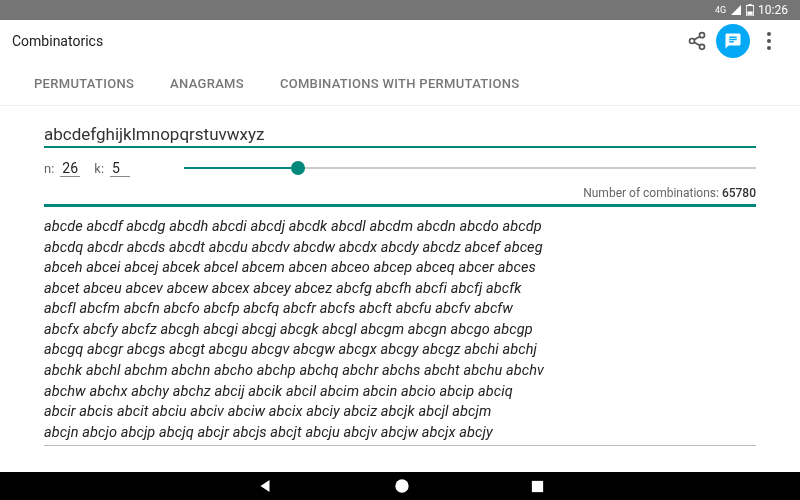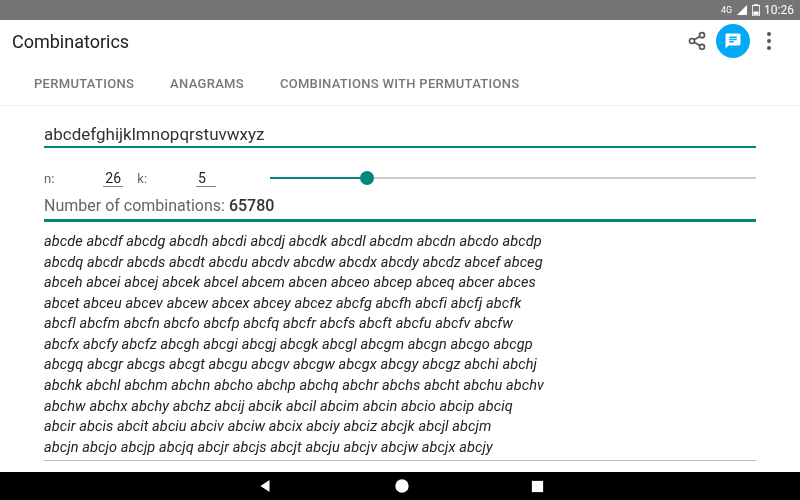--- a/index.html
+++ b/index.html
@@ -1,50 +1,50 @@
 <!DOCTYPE html>
 <html><head>
 <meta charset="utf-8">
 <style>
   * { box-sizing: border-box; margin: 0; padding: 0; }
   body { font-family: Roboto, "Helvetica Neue", Arial, sans-serif; width: 800px; height: 500px; background: #777; overflow: hidden; }
   
-  .statusbar { height: 20px; background: #757575; color: #fff; display: flex; justify-content: flex-end; align-items: center; padding: 0 6px; font-size: 12px; gap: 4px; }
+  .statusbar { height: 20px; background: #757575; color: #fff; display: flex; justify-content: flex-end; align-items: center; padding: 0 12px; font-size: 12px; gap: 4px; }
   .statusbar .sig { font-size: 9px; }
   
   .main { background: #fff; height: 452px; overflow: hidden; }
   
   .appbar { height: 42px; display: flex; align-items: center; padding: 0 12px; }
-  .appbar .title { font-size: 18px; color: #212121; flex: 1; }
+  .appbar .title { font-size: 14px; color: #212121; flex: 1; }
   .appbar .action { width: 38px; height: 38px; display: flex; align-items: center; justify-content: center; cursor: pointer; }
   .appbar .action.circle { width: 34px; height: 34px; border-radius: 50%; background: #03A9F4; }
   .appbar .action svg { stroke: #555; }
   .appbar .action.circle svg { stroke: #fff; fill: #fff; }
   .dots { display: flex; flex-direction: column; gap: 3px; }
   .dots span { width: 4px; height: 4px; background: #555; border-radius: 50%; display: block; }
   
   .tabs { height: 44px; display: flex; align-items: center; border-bottom: 1px solid #eee; padding: 0 16px; }
   .tab { padding: 0 18px; height: 44px; display: flex; align-items: center; font-size: 13px; font-weight: 500; color: #777; letter-spacing: 0.3px; cursor: pointer; position: relative; }
   .tab.active { color: #00897B; }
   .tab.active::after { content: ""; position: absolute; bottom: 0; left: 10px; right: 10px; height: 2px; background: #00897B; }
   
   .content { padding: 14px 44px 0 44px; }
   
-  .input-row { border-bottom: 2px solid #00897B; padding: 4px 0 2px 0; font-size: 17px; color: #333; margin-bottom: 20px; }
+  .input-row { border-bottom: 2px solid #00897B; padding: 4px 0 2px 0; font-size: 17px; color: #333; margin-bottom: 10px; }
   
   .params { display: flex; align-items: center; gap: 14px; margin-bottom: 8px; }
   .param { display: flex; align-items: baseline; gap: 6px; }
   .param-label { font-size: 13px; color: #666; }
-  .param-val { font-size: 14px; color: #222; border-bottom: 1px solid #888; min-width: 20px; padding: 0 2px; margin-left: 43px; }
+  .param-val { font-size: 14px; color: #222; border-bottom: 1px solid #888; min-width: 20px; padding: 0 2px; }
   .slider-wrap { flex: 1; position: relative; height: 20px; display: flex; align-items: center; margin-left: 40px; }
   .slider-track { height: 2px; background: #ccc; width: 100%; position: relative; }
   .slider-fill { position: absolute; height: 2px; background: #00897B; left: 0; width: 20%; top: 0; }
   .slider-thumb { position: absolute; width: 14px; height: 14px; border-radius: 50%; background: #00897B; top: -6px; left: calc(20% - 7px); }
   
-  .count-row { font-size: 16px; color: #666; padding-bottom: 4px; border-bottom: 3px solid #00897B; }
+  .count-row { font-size: 12px; color: #666; padding-bottom: 4px; border-bottom: 3px solid #00897B; text-align: right; }
   .count-row b { color: #333; font-weight: 500; }
   
   .results { font-family: "Roboto", Arial, sans-serif; font-size: 14.5px; color: #222; line-height: 1.42; letter-spacing: 0.1px; padding-top: 10px; white-space: pre; font-style: italic; }
   .results-box { border-bottom: 1px solid #bbb; padding-bottom: 2px; }
   
   .navbar { height: 28px; background: #000; display: flex; justify-content: center; align-items: center; gap: 120px; }
   .navbar svg { fill: #fff; }
 </style>
 </head>
 <body>

